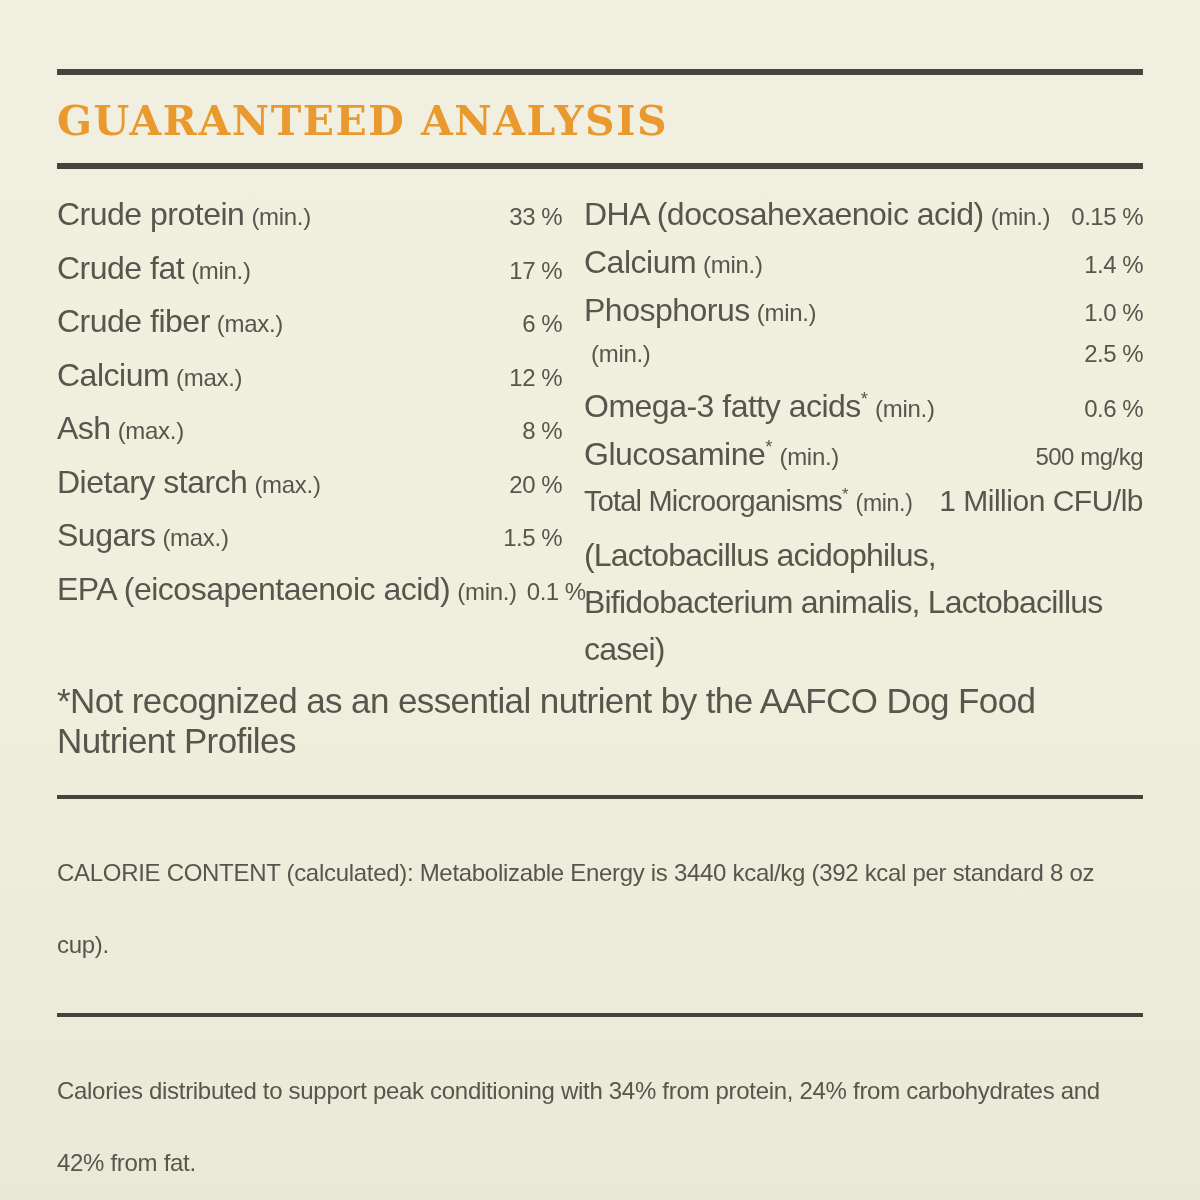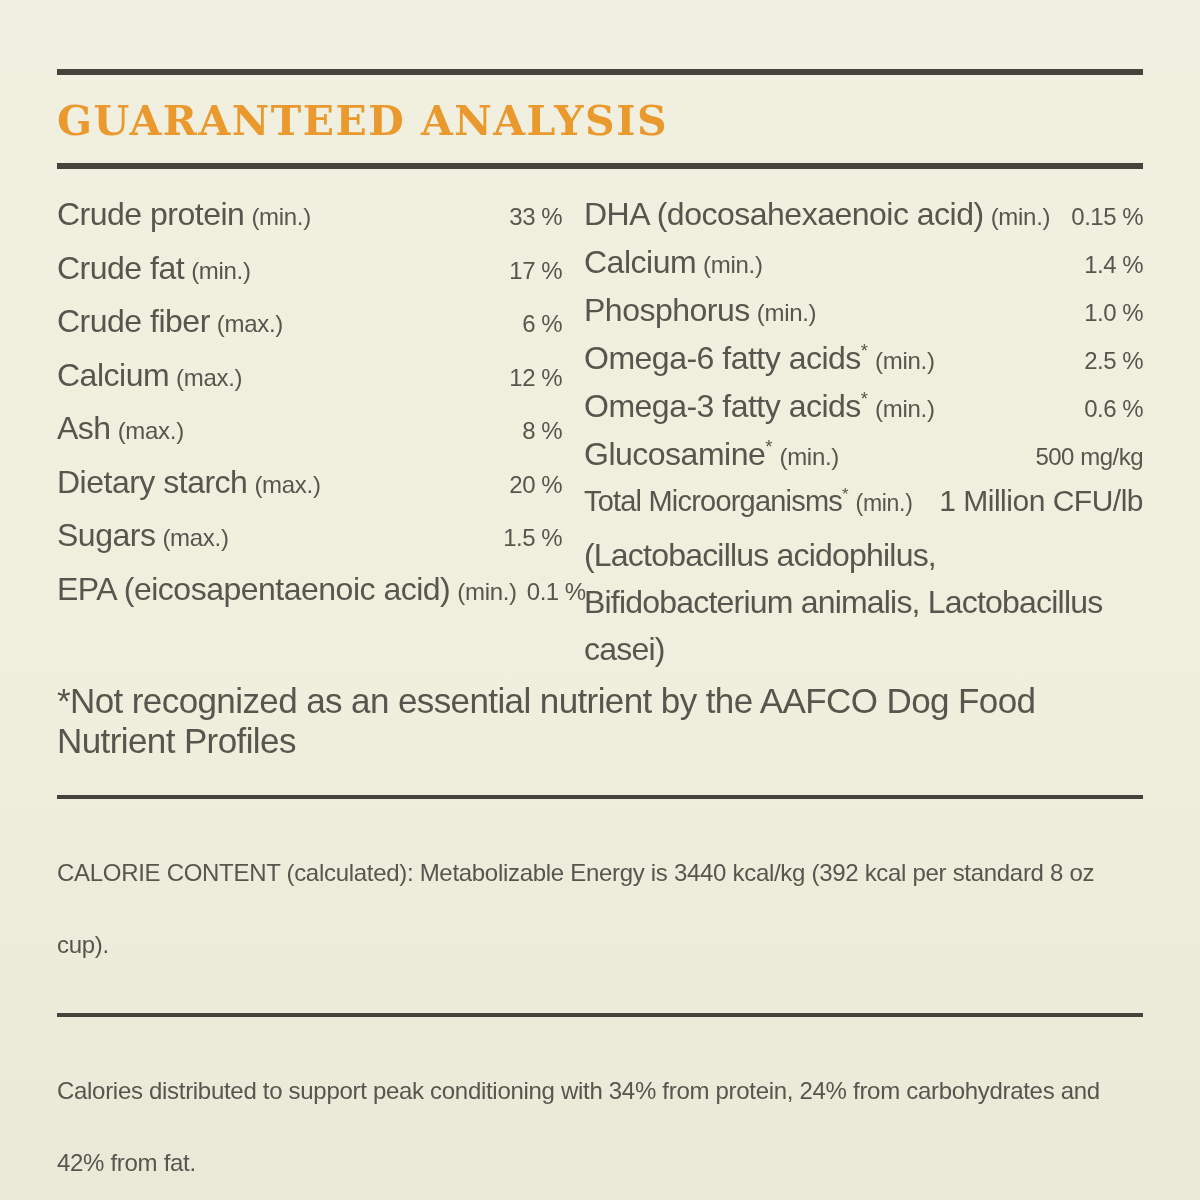--- a/index.html
+++ b/index.html
@@ -140,21 +140,20 @@
           <span class="nlabel">Calcium</span>
           <span class="nqual">(min.)</span>
           <span class="nvalue">1.4 %</span>
         </div>
         <div class="row">
           <span class="nlabel">Phosphorus</span>
           <span class="nqual">(min.)</span>
           <span class="nvalue">1.0 %</span>
         </div>
         <div class="row">
-          <span class="nlabel">Omega-6 fatty acids<sup>*</sup></span>
           <span class="nqual">(min.)</span>
           <span class="nvalue">2.5 %</span>
         </div>
         <div class="row">
           <span class="nlabel">Omega-3 fatty acids<sup>*</sup></span>
           <span class="nqual">(min.)</span>
           <span class="nvalue">0.6 %</span>
         </div>
         <div class="row">
           <span class="nlabel">Glucosamine<sup>*</sup></span>

